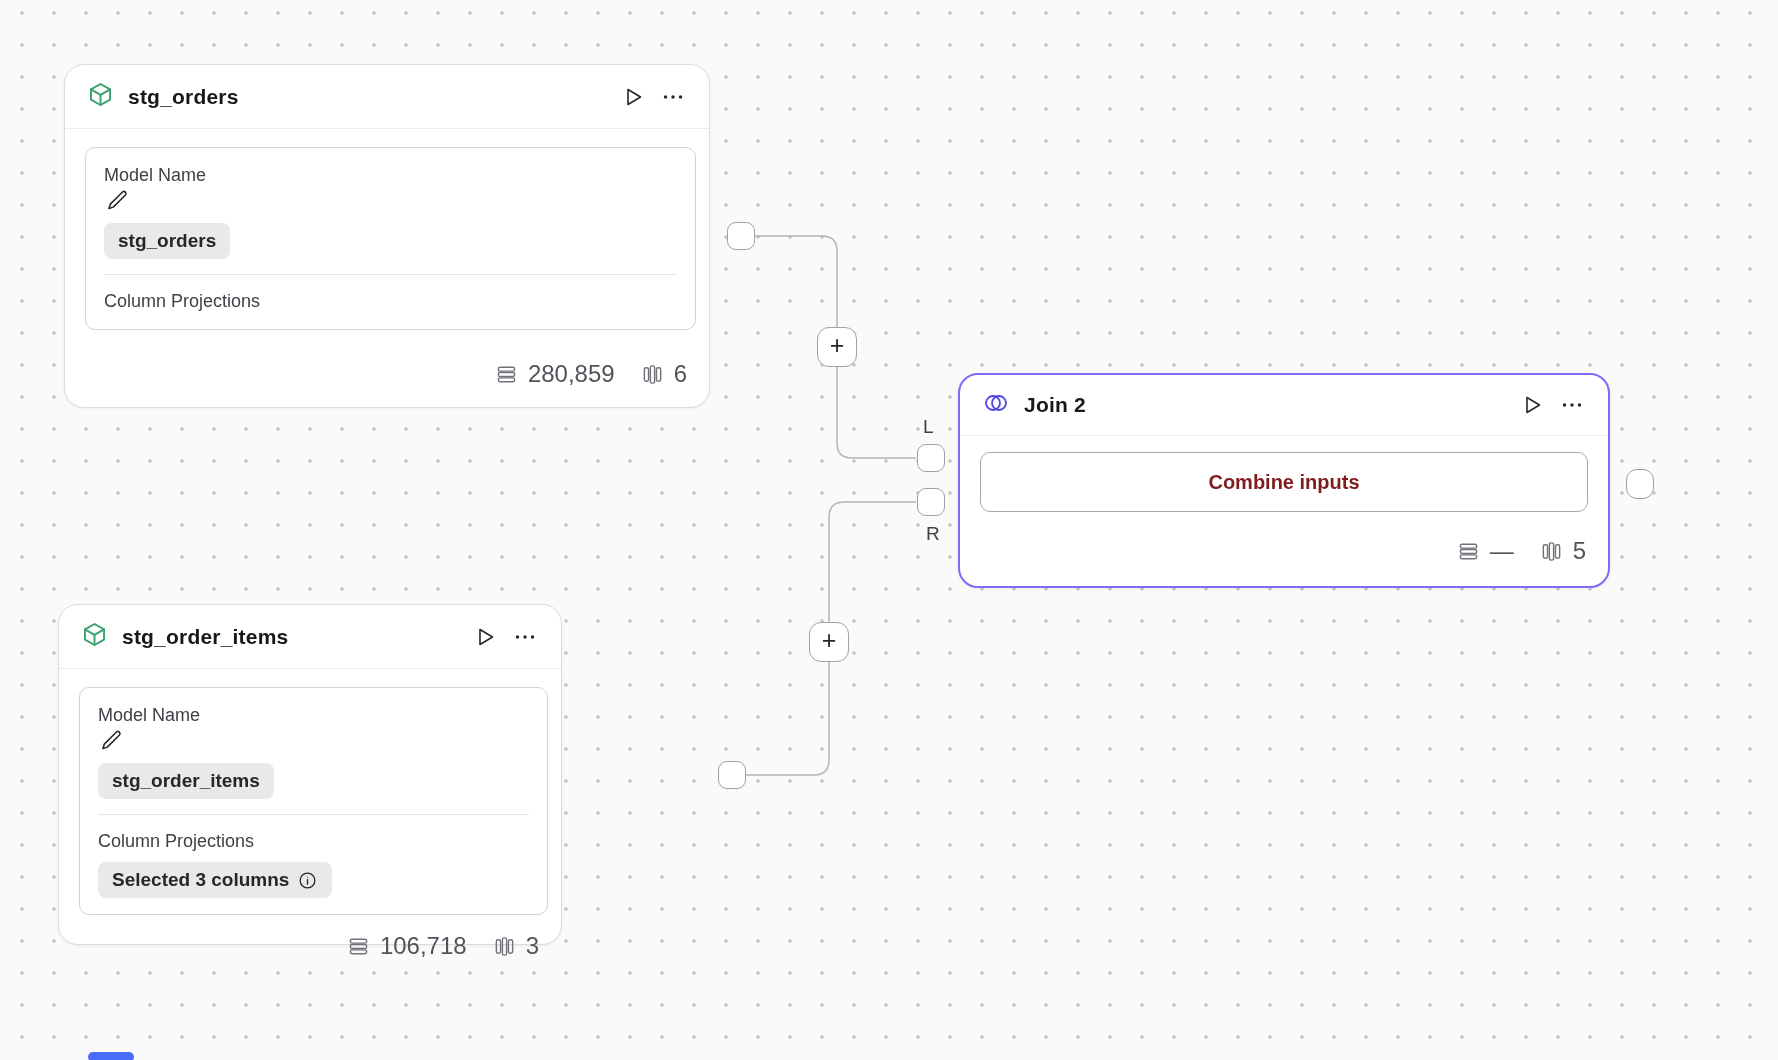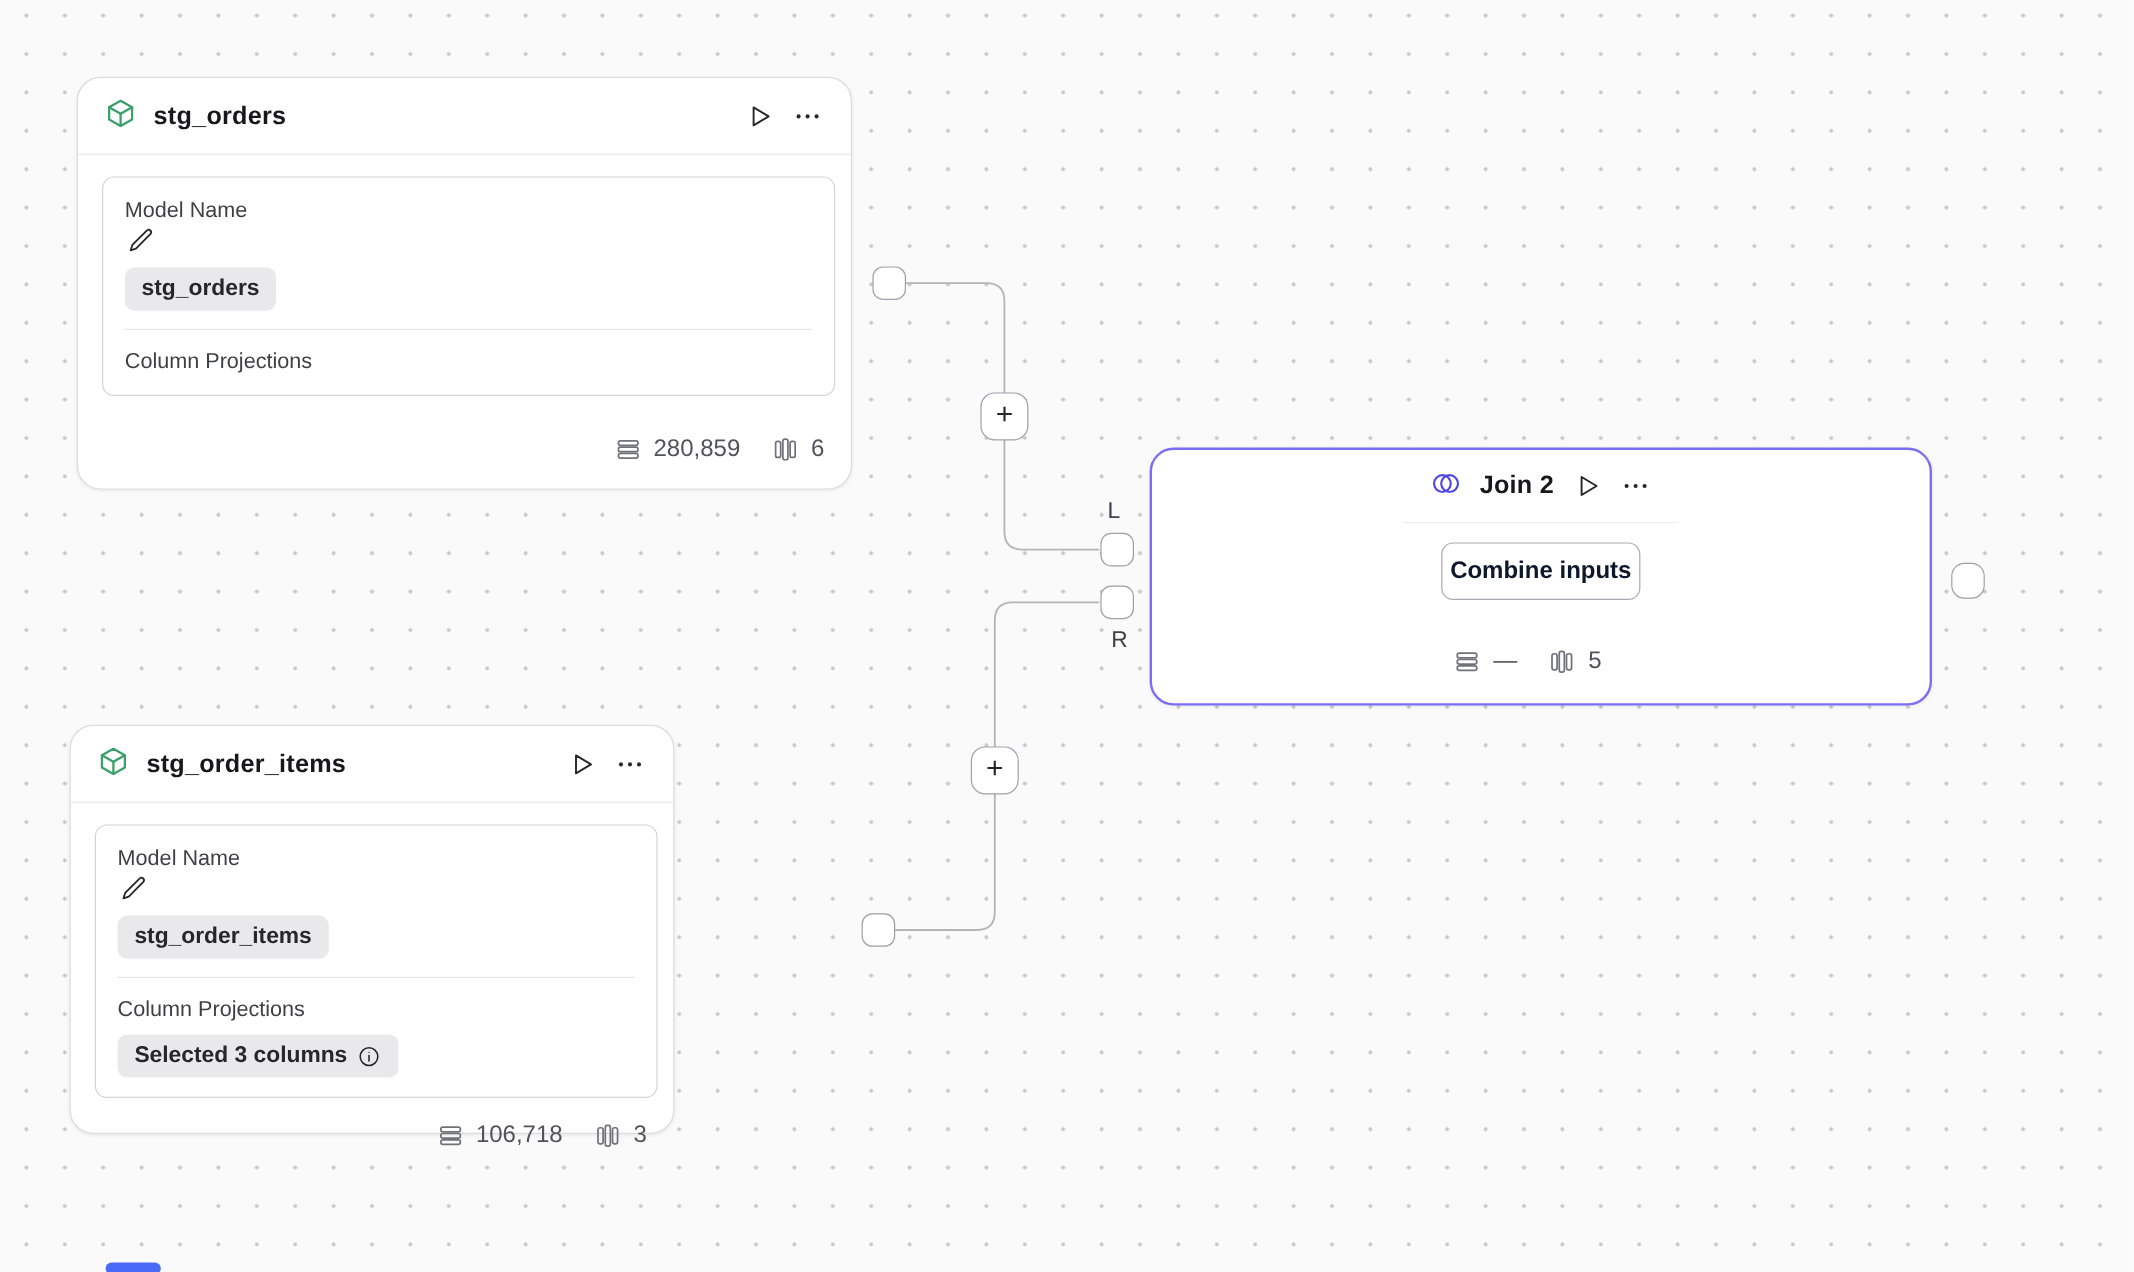--- a/index.html
+++ b/index.html
@@ -22,21 +22,21 @@
   
   .node{
     position:absolute;z-index:2;
     background:#ffffff;
     border:1px solid #dcdcdc;
     border-radius:20px;
     box-shadow:0 1px 3px rgba(0,0,0,0.06);
     display:flex;flex-direction:column;
     box-sizing:border-box;
   }
-  .node.selected{border:2px solid #7b6ef6;align-items:center;}
+  .node.selected{border:2px solid #7b6ef6;}
   #node-stg-orders{left:64px;top:64px;width:646px;height:344px;}
   #node-stg-order-items{left:58px;top:604px;width:504px;height:341px;}
   #node-join{left:958px;top:373px;width:652px;height:215px;}
 
   .node-header{
     height:63px;flex:0 0 auto;
     display:flex;align-items:center;
     padding:0 22px;gap:14px;
     border-bottom:1px solid #ececec;
   }
@@ -74,33 +74,33 @@
 
   
   .node-footer{
     margin-top:auto;
     display:flex;align-items:center;justify-content:flex-end;
     gap:10px;
     padding:0 22px 2px 0;
     height:62px;flex:0 0 auto;
   }
   #node-join .node-footer{height:54px;padding-bottom:8px;}
-  .stat-value{font-size:20px;color:#52525b;}
+  .stat-value{font-size:24px;color:#52525b;}
   .stat-icon{display:flex;align-items:center;}
   .stat-gap{margin-left:16px;}
 
   
   .combine-btn{
     margin:16px 20px 0 20px;
-    height:48px;flex:0 0 auto;
+    height:60px;flex:0 0 auto;
     background:#ffffff;
     border:1px solid #a9a9af;
     border-radius:10px;
     font-family:"Liberation Sans", sans-serif;
-    font-size:20px;font-weight:600;color:#0f172a;
+    font-size:20px;font-weight:600;color:#7f1d1d;
     cursor:pointer;
   }
 
   
   .port{
     position:absolute;z-index:3;
     width:28px;height:28px;
     background:#fff;
     border:1.5px solid #9f9fa5;
     border-radius:9px;

